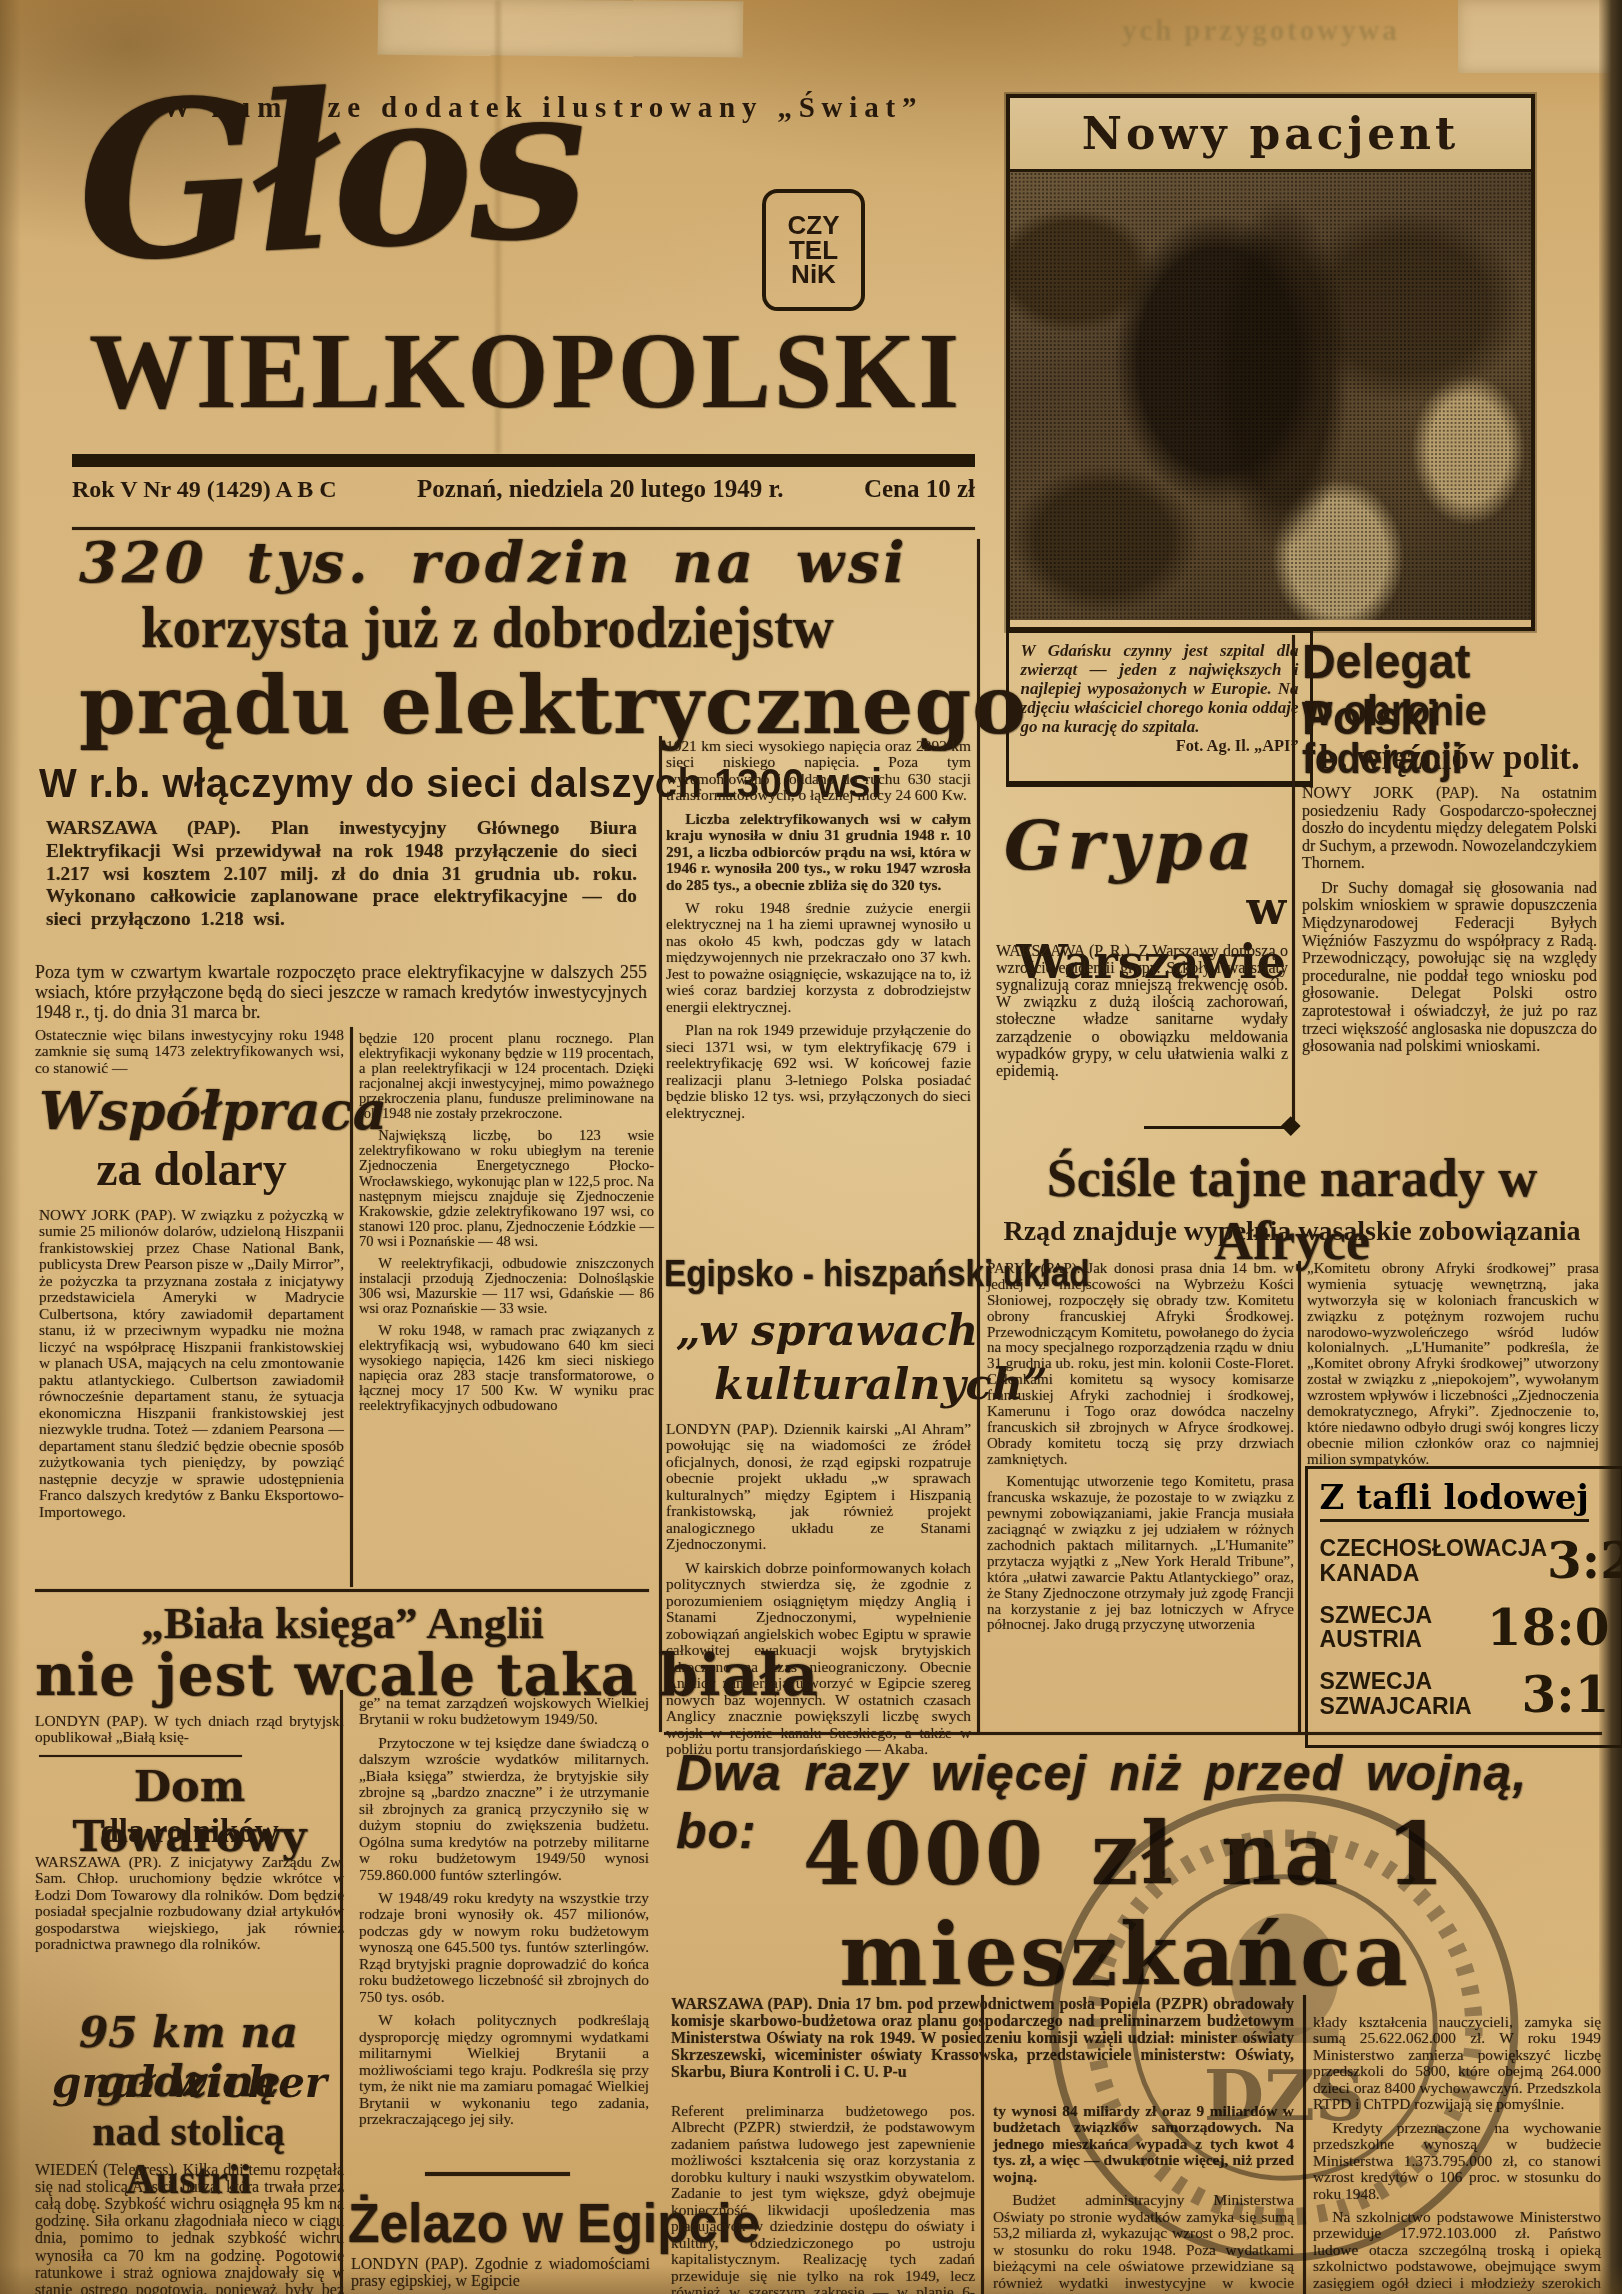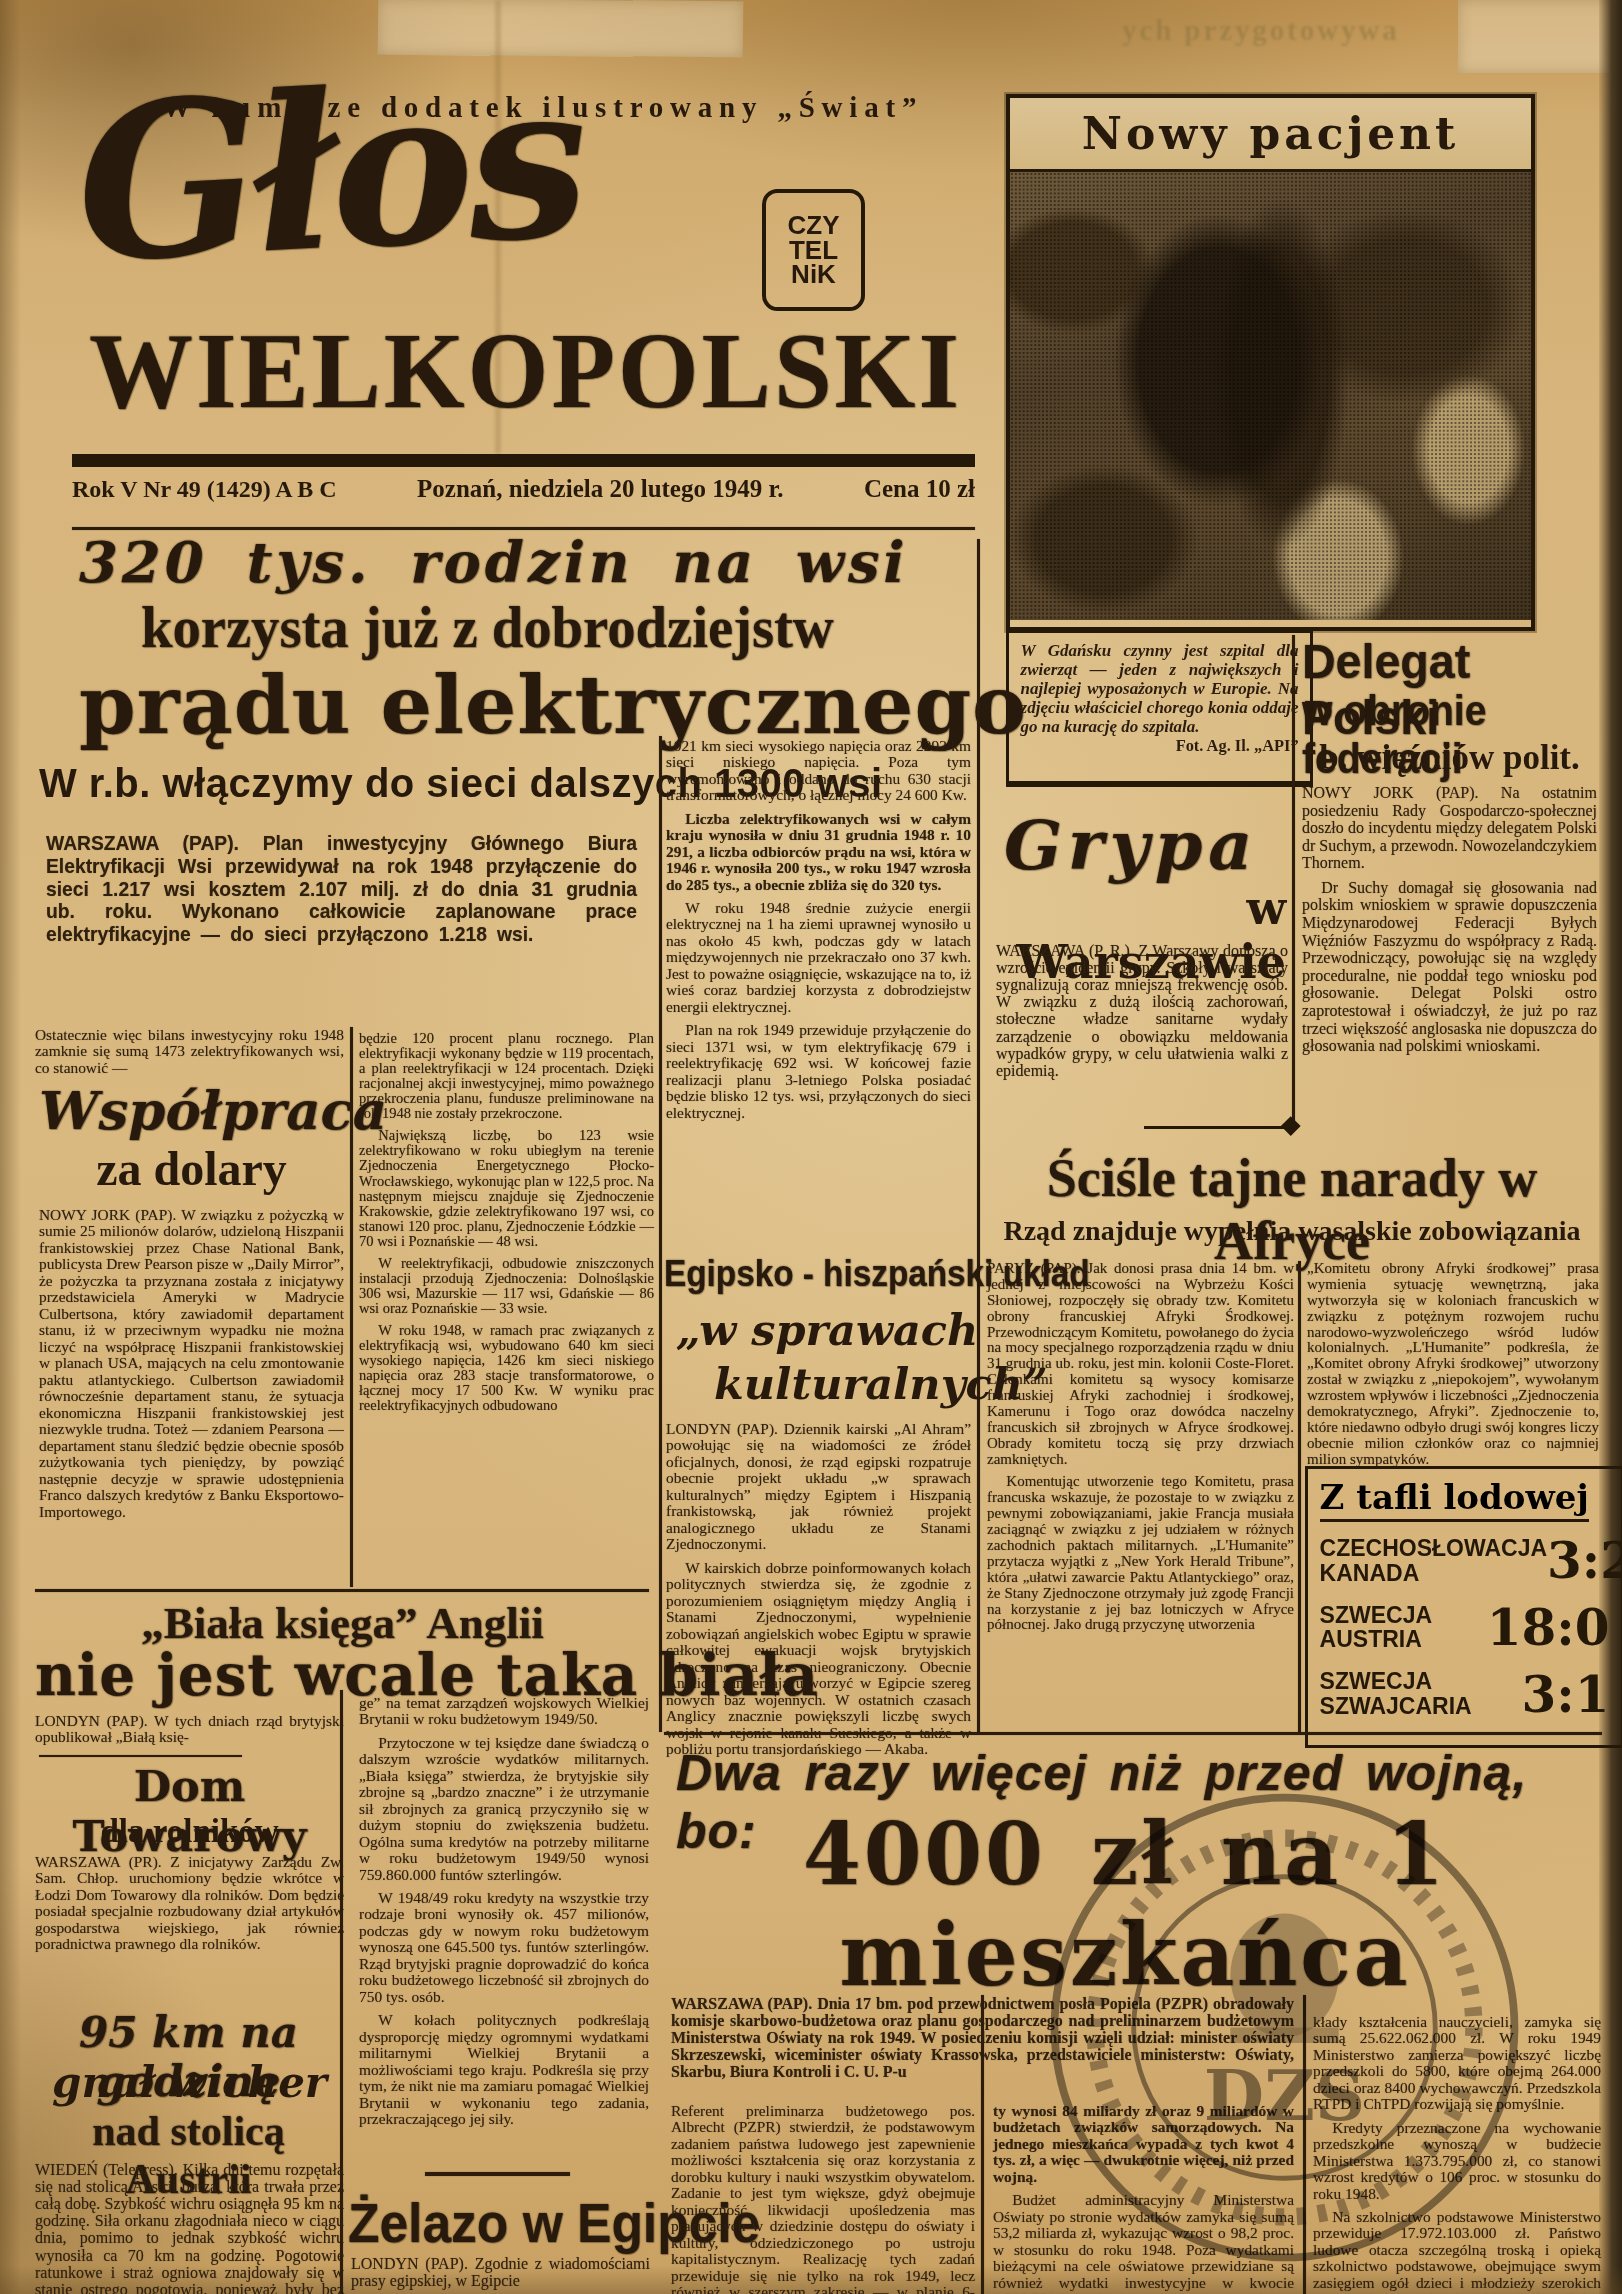--- a/index.html
+++ b/index.html
@@ -20,21 +20,21 @@
   .body{font-family:"Liberation Serif",serif;font-size:15.4px;line-height:1.07;text-align:justify;
         color:#30210f;text-shadow:0 0 1px rgba(43,28,12,.45);}
   .body p{margin:0 0 6.8px;}
   .body p + p{text-indent:19.3px;}
   .bold-par{font-weight:700;}
   .fat-serif{font-family:"DejaVu Serif",serif;font-weight:900;color:var(--ink);}
   .blk-serif{font-family:"Liberation Serif",serif;font-weight:900;color:var(--ink);}
   .script{font-family:"DejaVu Serif",serif;font-style:italic;font-weight:900;color:var(--ink);}
   .sans-black{font-family:"Liberation Sans",sans-serif;font-weight:900;color:var(--ink);}
   .hshadow{text-shadow:0 0 1.9px rgba(36,23,9,.65),1px 1px 0 rgba(36,23,9,.25);}
-  .mono-lead{font-family:Liberation Sans, sans-serif;font-weight:700;margin-top:16px;}
+  .mono-lead{font-family:Liberation Serif, serif;font-weight:700;}
   .center{text-align:center;}
   .ghost{color:#8a7340;filter:blur(1.3px);font-family:"Liberation Serif",serif;font-weight:900;}
   .stain{pointer-events:none;}
   .caption-box{border:3.9px solid #241808;border-bottom-width:6.8px;background:rgba(218,190,135,.35);}
   .photo-frame{border:4.8px solid #241808;box-shadow:0 0 0 1.9px rgba(60,42,18,.4);}
   .photo-head{background:linear-gradient(180deg,#dcc394,#d3b780);border-bottom:3.9px solid #241808;
               display:flex;align-items:center;justify-content:center;}
   .photo-pic{
     background:
       radial-gradient(ellipse 145px 203px at 40% 42%, rgba(30,21,10,.85) 0 55%, transparent 72%),
@@ -99,20 +99,23 @@
   </div>
 
   <div class="abs script hshadow" style="left:79px;top:529px;font-size:56px;letter-spacing:3.9px;word-spacing:15.4px">320 tys. rodzin na wsi</div>
   <div class="abs blk-serif hshadow" style="left:141px;top:593px;font-size:59px;transform-origin:left;transform:scaleX(.96)">korzysta już z dobrodziejstw</div>
   <div class="abs fat-serif hshadow" style="left:79px;top:657px;font-size:81px;letter-spacing:1px">prądu elektrycznego</div>
   <div class="abs sans-black" style="left:39px;top:761px;font-size:40px;letter-spacing:0.5px">W r.b. włączymy do sieci dalszych 1300 wsi</div>
 
   <div class="abs body mono-lead" style="left:46px;top:817px;width:591px;font-size:19.3px;line-height:1.18;word-spacing:4.8px">
     <p>WARSZAWA (PAP). Plan inwestycyjny Głównego Biura Elektryfikacji Wsi przewidywał na rok 1948 przyłączenie do sieci 1.217 wsi kosztem 2.107 milj. zł do dnia 31 grudnia ub. roku. Wykonano całkowicie zaplanowane prace elektryfikacyjne — do sieci przyłączono 1.218 wsi.</p>
   </div>
+  <div class="abs body" style="left:35px;top:962px;width:612px;font-size:18px;line-height:1.12">
+    <p>Poza tym w czwartym kwartale rozpoczęto prace elektryfikacyjne w dalszych 255 wsiach, które przyłączone będą do sieci jeszcze w ramach kredytów inwestycyjnych 1948 r., tj. do dnia 31 marca br.</p>
+  </div>
   <div class="abs body" style="left:35px;top:1027px;width:309px">
     <p>Ostatecznie więc bilans inwestycyjny roku 1948 zamknie się sumą 1473 zelektryfikowanych wsi, co stanowić —</p>
   </div>
   <div class="abs body" style="left:359px;top:1031px;width:295px;font-size:14.5px;line-height:1.04">
     <p>będzie 120 procent planu rocznego. Plan elektryfikacji wykonany będzie w 119 procentach, a plan reelektryfikacji w 124 procentach. Dzięki racjonalnej akcji inwestycyjnej, mimo poważnego przekroczenia planu, fundusze preliminowane na rok 1948 nie zostały przekroczone.</p>
     <p>Największą liczbę, bo 123 wsie zelektryfikowano w roku ubiegłym na terenie Zjednoczenia Energetycznego Płocko-Wrocławskiego, wykonując plan w 122,5 proc. Na następnym miejscu znajduje się Zjednoczenie Krakowskie, gdzie zelektryfikowano 197 wsi, co stanowi 120 proc. planu, Zjednoczenie Łódzkie — 70 wsi i Poznańskie — 48 wsi.</p>
     <p>W reelektryfikacji, odbudowie zniszczonych instalacji przodują Zjednoczenia: Dolnośląskie 306 wsi, Mazurskie — 117 wsi, Gdańskie — 86 wsi oraz Poznańskie — 33 wsie.</p>
     <p>W roku 1948, w ramach prac związanych z elektryfikacją wsi, wybudowano 640 km sieci wysokiego napięcia, 1426 km sieci niskiego napięcia oraz 283 stacje transformatorowe, o łącznej mocy 17 500 Kw. W wyniku prac reelektryfikacyjnych odbudowano</p>
   </div>
   <div class="abs body" style="left:666px;top:738px;width:305px">

